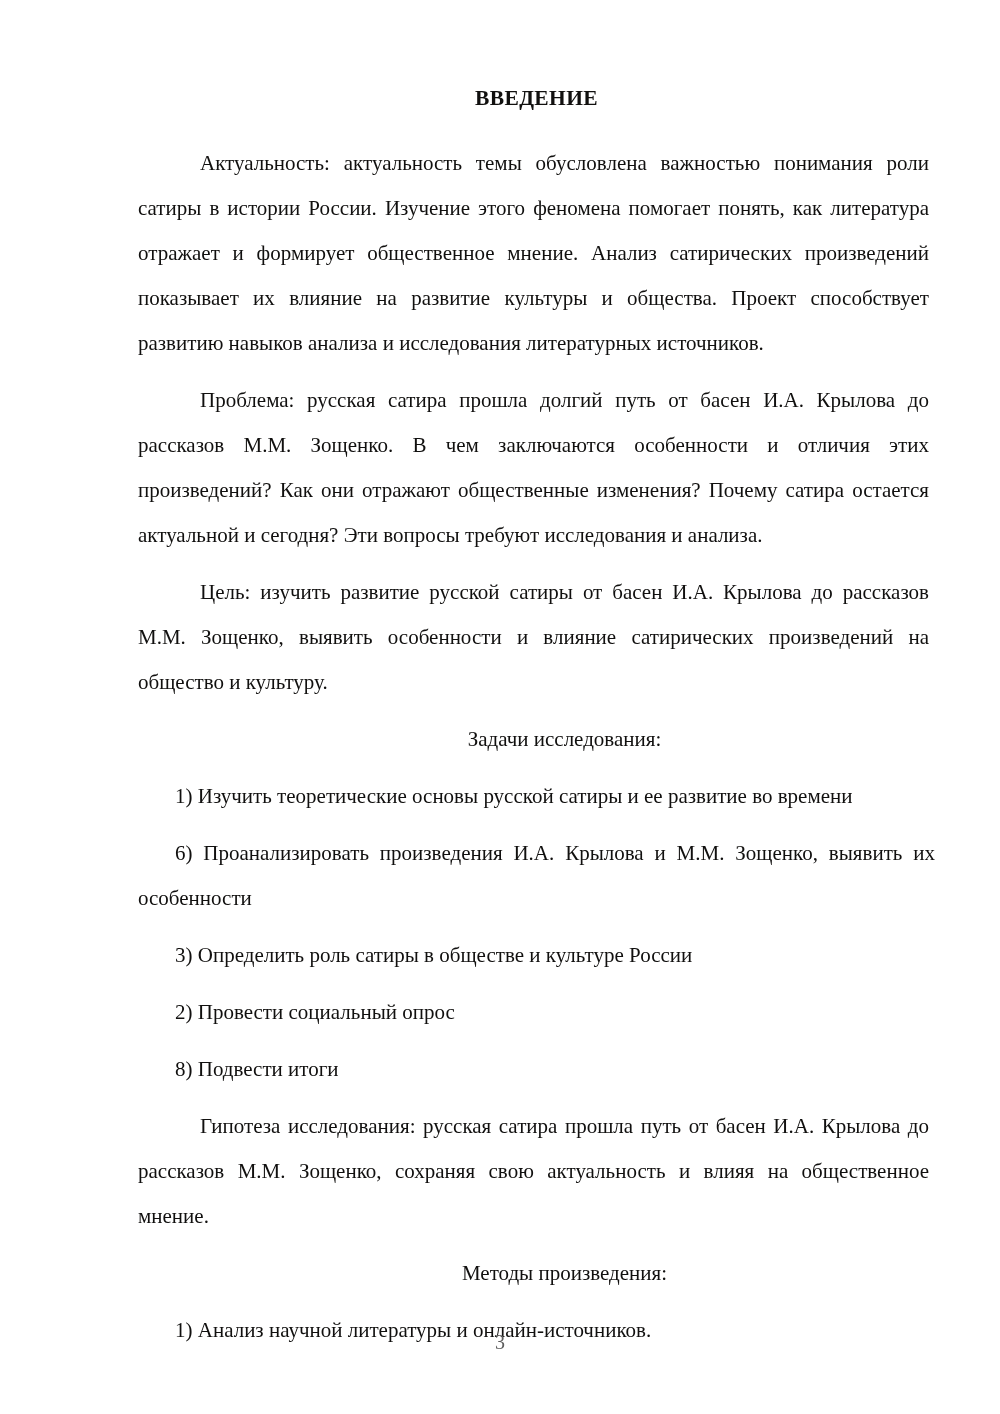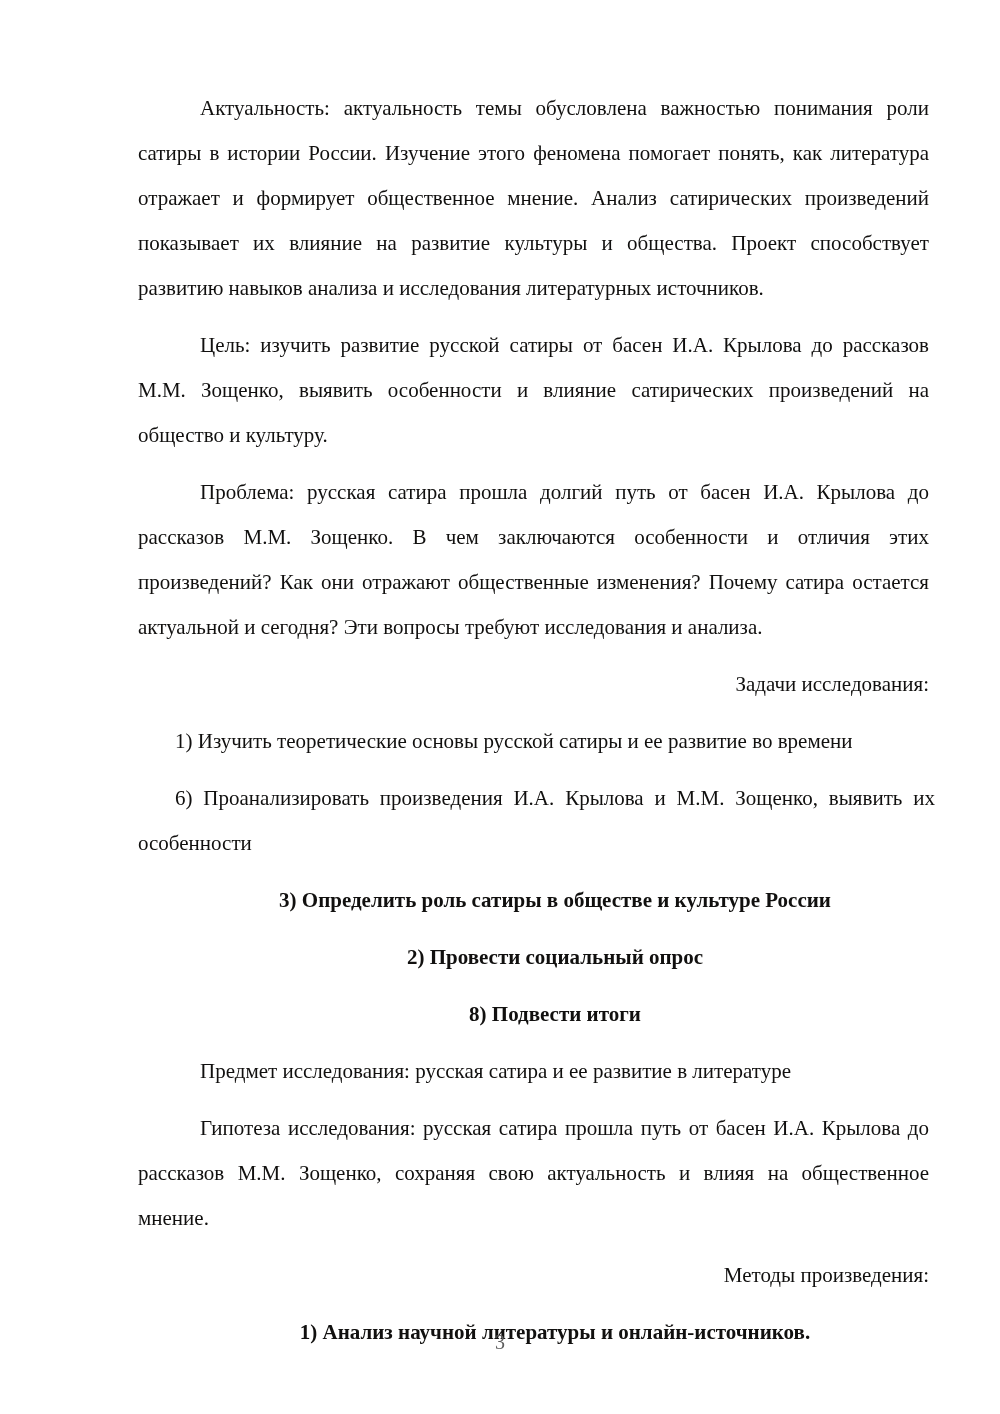--- a/index.html
+++ b/index.html
@@ -45,36 +45,35 @@
     text-indent: 62px;
     hyphens: none;
   }
 
   .para:last-child {
     margin-bottom: 0;
   }
 
   
   .para-lead {
-    text-align: right;
+    text-align: center;
   }
 
   
   .task {
     font-size: 21px;
     line-height: 45px;
     text-align: justify;
     text-justify: inter-word;
     margin: 0 0 12px 0;
     text-indent: 37px;
   }
 
   .task-short {
-    text-align: center;
-    font-weight: bold;
+    text-align: left;
   }
 
   
   .defline {
     font-size: 21px;
     line-height: 45px;
     text-align: left;
     margin: 0 0 12px 0;
     text-indent: 62px;
   }
@@ -90,41 +89,41 @@
     color: #5d5d5d;
   }
 </style>
 </head>
 <body>
 
 <div class="page">
 
   <div class="content">
 
+    <h1 class="doc-heading">ВВЕДЕНИЕ</h1>
 
     <p class="para">Актуальность: актуальность темы обусловлена важностью понимания роли сатиры в истории России. Изучение этого феномена помогает понять, как литература отражает и формирует общественное мнение. Анализ сатирических произведений показывает их влияние на развитие культуры и общества. Проект способствует развитию навыков анализа и исследования литературных источников.</p>
 
+    <p class="para">Проблема: русская сатира прошла долгий путь от басен И.А. Крылова до рассказов М.М. Зощенко. В чем заключаются особенности и отличия этих произведений? Как они отражают общественные изменения? Почему сатира остается актуальной и сегодня? Эти вопросы требуют исследования и анализа.</p>
+
     <p class="para">Цель: изучить развитие русской сатиры от басен И.А. Крылова до рассказов М.М. Зощенко, выявить особенности и влияние сатирических произведений на общество и культуру.</p>
-
-    <p class="para">Проблема: русская сатира прошла долгий путь от басен И.А. Крылова до рассказов М.М. Зощенко. В чем заключаются особенности и отличия этих произведений? Как они отражают общественные изменения? Почему сатира остается актуальной и сегодня? Эти вопросы требуют исследования и анализа.</p>
 
     <p class="para para-lead">Задачи исследования:</p>
 
     <p class="task">1) Изучить теоретические основы русской сатиры и ее развитие во времени</p>
 
     <p class="task">6) Проанализировать произведения И.А. Крылова и М.М. Зощенко, выявить их особенности</p>
 
     <p class="task task-short">3) Определить роль сатиры в обществе и культуре России</p>
 
     <p class="task task-short">2) Провести социальный опрос</p>
 
     <p class="task task-short">8) Подвести итоги</p>
 
 
-    <p class="defline">Предмет исследования: русская сатира и ее развитие в литературе</p>
 
     <p class="para">Гипотеза исследования: русская сатира прошла путь от басен И.А. Крылова до рассказов М.М. Зощенко, сохраняя свою актуальность и влияя на общественное мнение.</p>
 
     <p class="para para-lead">Методы произведения:</p>
 
     <p class="task task-short">1) Анализ научной литературы и онлайн-источников.</p>
 
   </div>
 
   <div class="page-number">3</div>

